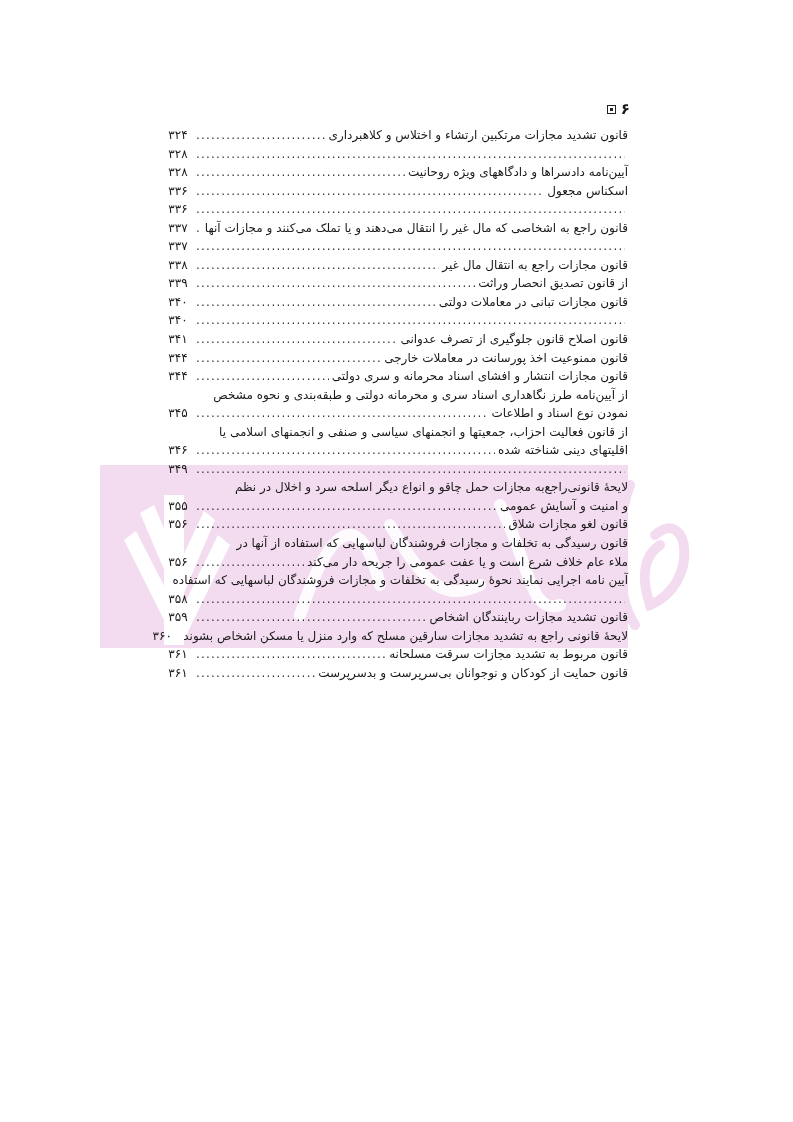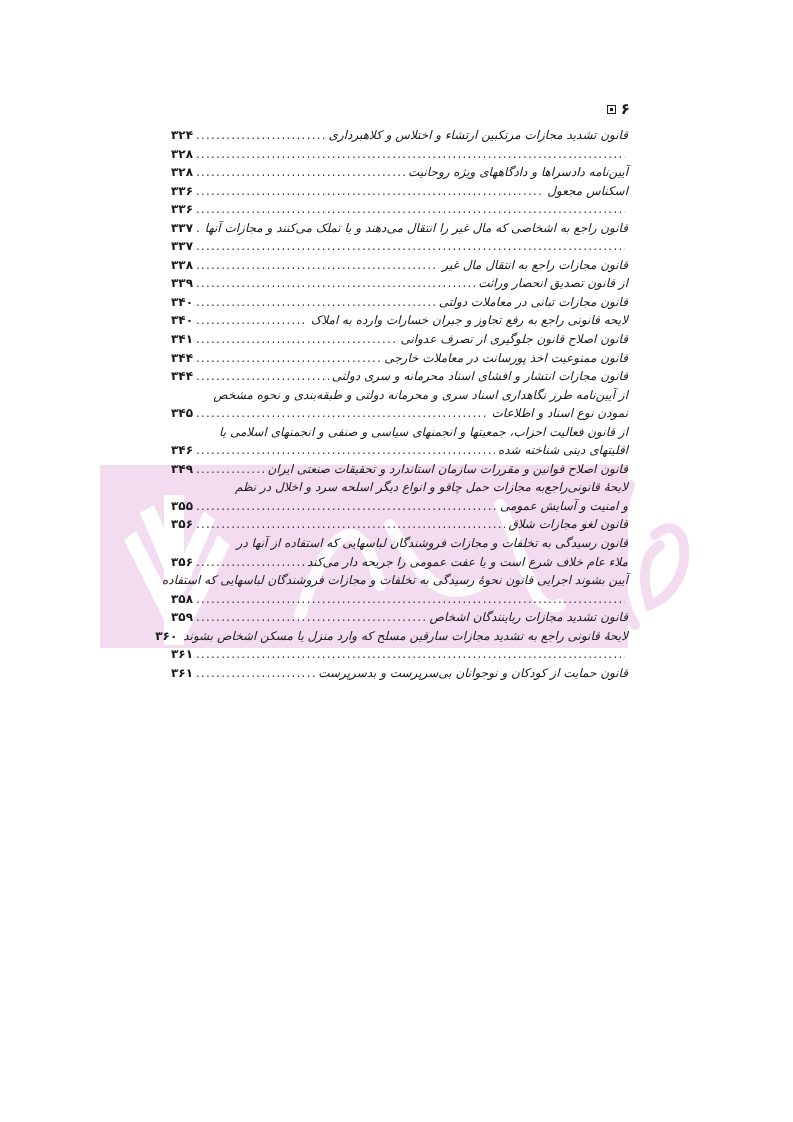--- a/index.html
+++ b/index.html
@@ -29,30 +29,30 @@
       content: ""; position: absolute; left: 2px; top: 2px; width: 3px; height: 3px; background: #222;
     }
     .toc {
       position: absolute; top: 126px; left: 163px; width: 465px; z-index: 2;
       direction: rtl; font-size: 12px; line-height: 18.55px;
     }
     .toc-line {
       display: flex; direction: rtl; align-items: baseline; white-space: nowrap;
       height: 18.55px;
     }
-    .toc-title { flex: 0 0 auto; font-style: italic; }
+    .toc-title { flex: 0 0 auto; }
     .toc-dots {
       flex: 1 1 auto; overflow: hidden; direction: ltr; text-align: right;
       margin: 0 3px; letter-spacing: 2.2px; color: #333;
     }
     .toc-dots::before {
       content: ". . . . . . . . . . . . . . . . . . . . . . . . . . . . . . . . . . . . . . . . . . . . . . . . . . . . . . . . . . . . . . . . . . . . . . . . . . . . . . . . . . . . . . . . . . . . .";
       letter-spacing: -1.3px;
     }
-    .toc-page { flex: 0 0 auto; font-weight: bold; width: 30px; text-align: right; }
+    .toc-page { flex: 0 0 auto; font-weight: normal; width: 30px; text-align: center; }
   </style>
 </head>
 <body>
 
 <div class="watermark-band"></div>
 <svg class="watermark-logo" viewBox="0 0 600 183" xmlns="http://www.w3.org/2000/svg">
 
   <g fill="#ffffff">
     <rect x="64" y="30" width="20" height="150"></rect>
     <polygon points="40,48 54,40 84,110 74,128"></polygon>
@@ -119,21 +119,20 @@
       <span class="toc-title">از قانون تصدیق انحصار وراثت</span>
       <span class="toc-dots"></span>
       <span class="toc-page">۳۳۹</span>
     </div>
     <div class="toc-line">
       <span class="toc-title">قانون مجازات تبانی در معاملات دولتی</span>
       <span class="toc-dots"></span>
       <span class="toc-page">۳۴۰</span>
     </div>
     <div class="toc-line">
-      <span class="toc-title">لایحه قانونی راجع به رفع تجاوز و جبران خسارات وارده به املاک</span>
       <span class="toc-dots"></span>
       <span class="toc-page">۳۴۰</span>
     </div>
     <div class="toc-line">
       <span class="toc-title">قانون اصلاح قانون جلوگیری از تصرف عدوانی</span>
       <span class="toc-dots"></span>
       <span class="toc-page">۳۴۱</span>
     </div>
     <div class="toc-line">
       <span class="toc-title">قانون ممنوعیت اخذ پورسانت در معاملات خارجی</span>
@@ -155,21 +154,20 @@
     </div>
     <div class="toc-line">
       <span class="toc-title">از قانون فعالیت احزاب، جمعیتها و انجمنهای سیاسی و صنفی و انجمنهای اسلامی یا</span>
     </div>
     <div class="toc-line">
       <span class="toc-title">اقلیتهای دینی شناخته شده</span>
       <span class="toc-dots"></span>
       <span class="toc-page">۳۴۶</span>
     </div>
     <div class="toc-line">
-      <span class="toc-title">قانون اصلاح قوانین و مقررات سازمان استاندارد و تحقیقات صنعتی ایران</span>
       <span class="toc-dots"></span>
       <span class="toc-page">۳۴۹</span>
     </div>
     <div class="toc-line">
       <span class="toc-title">لایحهٔ قانونی‌راجع‌به مجازات حمل چاقو و انواع دیگر اسلحه سرد و اخلال در نظم</span>
     </div>
     <div class="toc-line">
       <span class="toc-title">و امنیت و آسایش عمومی</span>
       <span class="toc-dots"></span>
       <span class="toc-page">۳۵۵</span>
@@ -181,37 +179,38 @@
     </div>
     <div class="toc-line">
       <span class="toc-title">قانون رسیدگی به تخلفات و مجازات فروشندگان لباسهایی که استفاده از آنها در</span>
     </div>
     <div class="toc-line">
       <span class="toc-title">ملاء عام خلاف شرع است و یا عفت عمومی را جریحه دار می‌کند</span>
       <span class="toc-dots"></span>
       <span class="toc-page">۳۵۶</span>
     </div>
     <div class="toc-line">
-      <span class="toc-title">آیین بشوند اجرایی قانون نحوهٔ رسیدگی به تخلفات و مجازات فروشندگان لباسهایی که استفاده</span>
+      <span class="toc-title">آیین نامه اجرایی نمایند نحوهٔ رسیدگی به تخلفات و مجازات فروشندگان لباسهایی که استفاده</span>
     </div>
     <div class="toc-line">
       <span class="toc-dots"></span>
       <span class="toc-page">۳۵۸</span>
     </div>
     <div class="toc-line">
       <span class="toc-title">قانون تشدید مجازات رباینندگان اشخاص</span>
       <span class="toc-dots"></span>
       <span class="toc-page">۳۵۹</span>
     </div>
     <div class="toc-line">
       <span class="toc-title">لایحهٔ قانونی راجع به تشدید مجازات سارقین مسلح که وارد منزل یا مسکن اشخاص بشوند</span>
       <span class="toc-dots"></span>
       <span class="toc-page">۳۶۰</span>
     </div>
     <div class="toc-line">
+      <span class="toc-title">قانون مربوط به تشدید مجازات سرقت مسلحانه</span>
       <span class="toc-dots"></span>
       <span class="toc-page">۳۶۱</span>
     </div>
     <div class="toc-line">
       <span class="toc-title">قانون حمایت از کودکان و نوجوانان بی‌سرپرست و بدسرپرست</span>
       <span class="toc-dots"></span>
       <span class="toc-page">۳۶۱</span>
     </div>
   </div>
 

